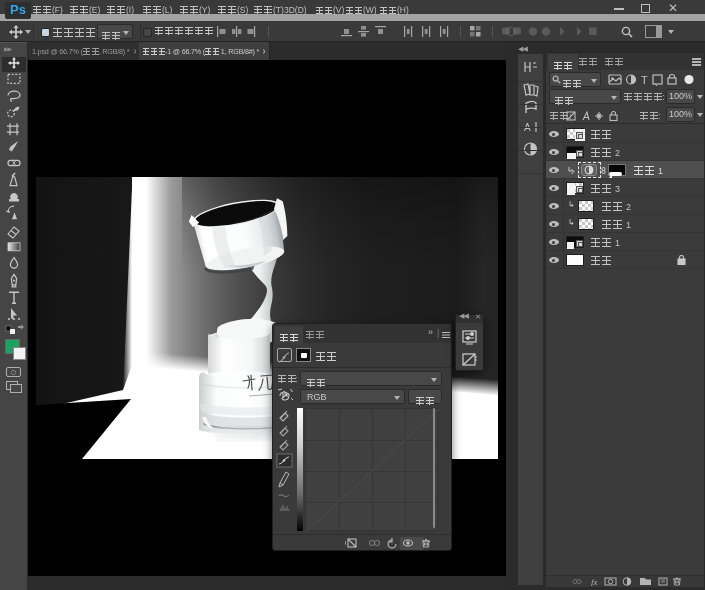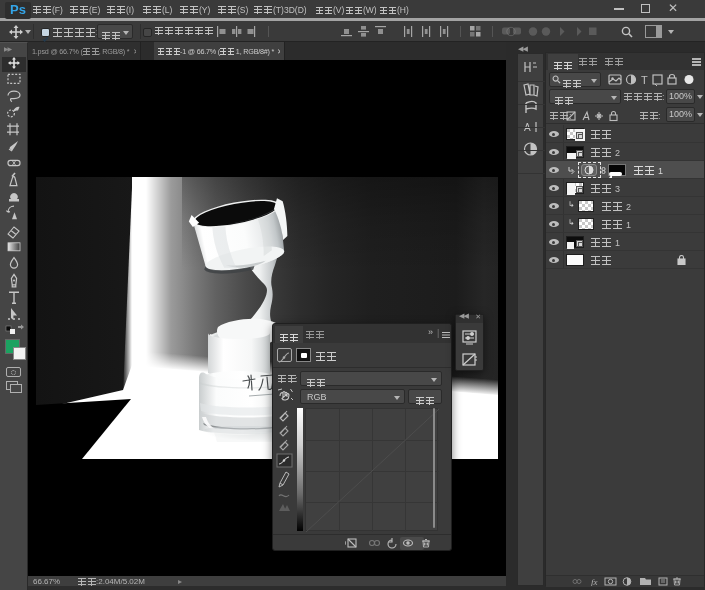--- a/index.html
+++ b/index.html
@@ -15,21 +15,21 @@
  linear-gradient(to right,transparent 2.5px,var(--c,#c2c2c2) 2.5px,var(--c,#c2c2c2) 3.5px,transparent 3.5px),
  repeating-linear-gradient(to bottom,var(--c,#c2c2c2) 0 1px,transparent 1px 3px)}
 .g7{width:7px;height:7px;background:
  linear-gradient(to right,transparent 3px,var(--c,#c2c2c2) 3px,var(--c,#c2c2c2) 4px,transparent 4px),
  repeating-linear-gradient(to bottom,var(--c,#c2c2c2) 0 1px,transparent 1px 3px)}
 .g8{width:8px;height:8px;background:
  linear-gradient(to right,transparent 3px,var(--c,#c2c2c2) 3px,var(--c,#c2c2c2) 4px,transparent 4px),
  repeating-linear-gradient(to bottom,var(--c,#c2c2c2) 0 1px,transparent 1px 3px)}
 .lat{font-size:inherit;color:#c2c2c2}
 
-#menubar{left:0;top:0;width:705px;height:21px;background:#3a3a3a;border-bottom:3px solid #a3a3a3}
+#menubar{left:0;top:0;width:705px;height:21px;background:#3a3a3a;border-bottom:7px solid #a3a3a3}
 #optbar{left:0;top:21px;width:705px;height:21px;background:#3a3a3a;border-bottom:1px solid #232323}
 #tabbar{left:28px;top:42px;width:677px;height:18px;background:#2c2c2c}
 #toolbar{left:0;top:42px;width:28px;height:548px;background:#454545;border-right:1px solid #292929;border-top:1px solid #515151}
 #canvas{left:28px;top:60px;width:478px;height:516px;background:#000}
 #statusbar{left:28px;top:576px;width:478px;height:10px;background:#3e3e3e;color:#b5b5b5;font-size:8px}
 #dock{left:506px;top:42px;width:199px;height:548px;background:#2b2b2b}
 .mi{position:absolute;top:5px;display:inline-flex;align-items:center;gap:1px;font-size:8.5px;color:#c2c2c2}
 .wx{color:#c0c0c0;font-size:12px}
 .arr{width:0;height:0;border-left:3px solid transparent;border-right:3px solid transparent;border-top:4px solid #b5b5b5;display:inline-block}
 .cb{width:9px;height:9px;background:#464646;border:1px solid #262626;border-radius:2px}
@@ -286,21 +286,21 @@
   <div class="ab" style="left:6px;top:338px;width:12px;height:9px;border:1px solid #b0b0b0"></div>
   <div class="ab" style="left:10px;top:341px;width:12px;height:9px;border:1px solid #b0b0b0;background:#454545"></div>
  </div>
  <div class="ab" id="tabbar">
   <div class="tab" style="left:0;width:113px">
         <span style="overflow:hidden;white-space:nowrap">1.psd @ 66.7% (<span class="zh" style="--c:#9b9b9b">
             <i class="g7"></i>
             <i class="g7"></i>
           </span>, RGB/8) * <span style="margin-left:2px">✕</span></span>
       </div>
-  <div class="tab on" style="left:126px;width:131px">
+  <div class="tab on" style="left:111px;width:131px">
         <span style="overflow:hidden;white-space:nowrap"><span class="zh" style="--c:#cccccc">
             <i class="g6"></i>
             <i class="g6"></i>
             <i class="g6"></i>
           </span>-1 @ 66.7% (<span class="zh" style="--c:#cccccc">
             <i class="g6"></i>
             <i class="g6"></i>
           </span> 1, RGB/8#) * <span style="margin-left:1px">✕</span></span>
       </div>
  </div>
@@ -377,28 +377,20 @@
       <path d="M212 199 C214 201 214 207 212 211 M207 204 L219 202 M215 198 L216 213"></path>
       <path d="M225 199 L237 198 M227 202 C226 208 225 211 223 213 M231 200 L232 211 M237 203 L236 210 C236 212 234 213 232 212"></path>
      </g>
      <path d="M213 219 L239 217" stroke="#a5abad" stroke-width="1" fill="none"></path>
      <ellipse cx="210" cy="253" rx="42" ry="4" fill="#cdd1d2" opacity=".45"></ellipse>
      <path d="M178 255 L246 255 L243 265 L181 265 Z" fill="#e8eaeb" opacity=".35"></path>
     </g>
    </svg>
   </div>
  </div>
- <div class="ab" id="statusbar">
-  <span class="ab" style="left:5px;top:1px">66.67%</span>
-  <span class="ab" style="left:50px;top:1px;display:inline-flex;align-items:center"><span class="zh" style="--c:#b5b5b5">
-          <i class="g8"></i>
-          <i class="g8"></i>
-        </span>:2.04M/5.02M</span>
-  <span class="ab" style="left:150px;top:1px;color:#8a8a8a">▸</span>
- </div>
  <div class="ab" id="dock">
   <div class="ab" style="left:12px;top:3px;color:#9a9a9a;font-size:7px;letter-spacing:-1px">◀◀</div>
   <div class="ab" style="left:11px;top:11px;width:27px;height:533px;background:#3f3f3f;border:1px solid #2a2a2a">
    <svg width="25" height="140" viewBox="0 0 25 140" fill="none" stroke="#c3c3c3" stroke-width="1.2">
     <path d="M7 8 L7 18 M7 13 L12 13 M12 8 L12 18 M15 9 L18 9 M15 13 L19 13"></path>
     <path d="M6 31 L10 30 L12 40 L8 41 Z M12 31 L16 31 L16 41 L12 41 Z M17 32 L20 33 L19 42 L16 41"></path>
     <path d="M8 49 L8 59 M8 49 C12 47 16 47 18 49 L18 55 C16 54 12 54 8 55" stroke-width="1.4"></path>
     <text x="6" y="77" font-size="10" fill="#c3c3c3" stroke="none" font-family="Liberation Sans">A</text>
           <path d="M18 68 L18 78"></path>
     <circle cx="12.5" cy="95" r="6"></circle>

